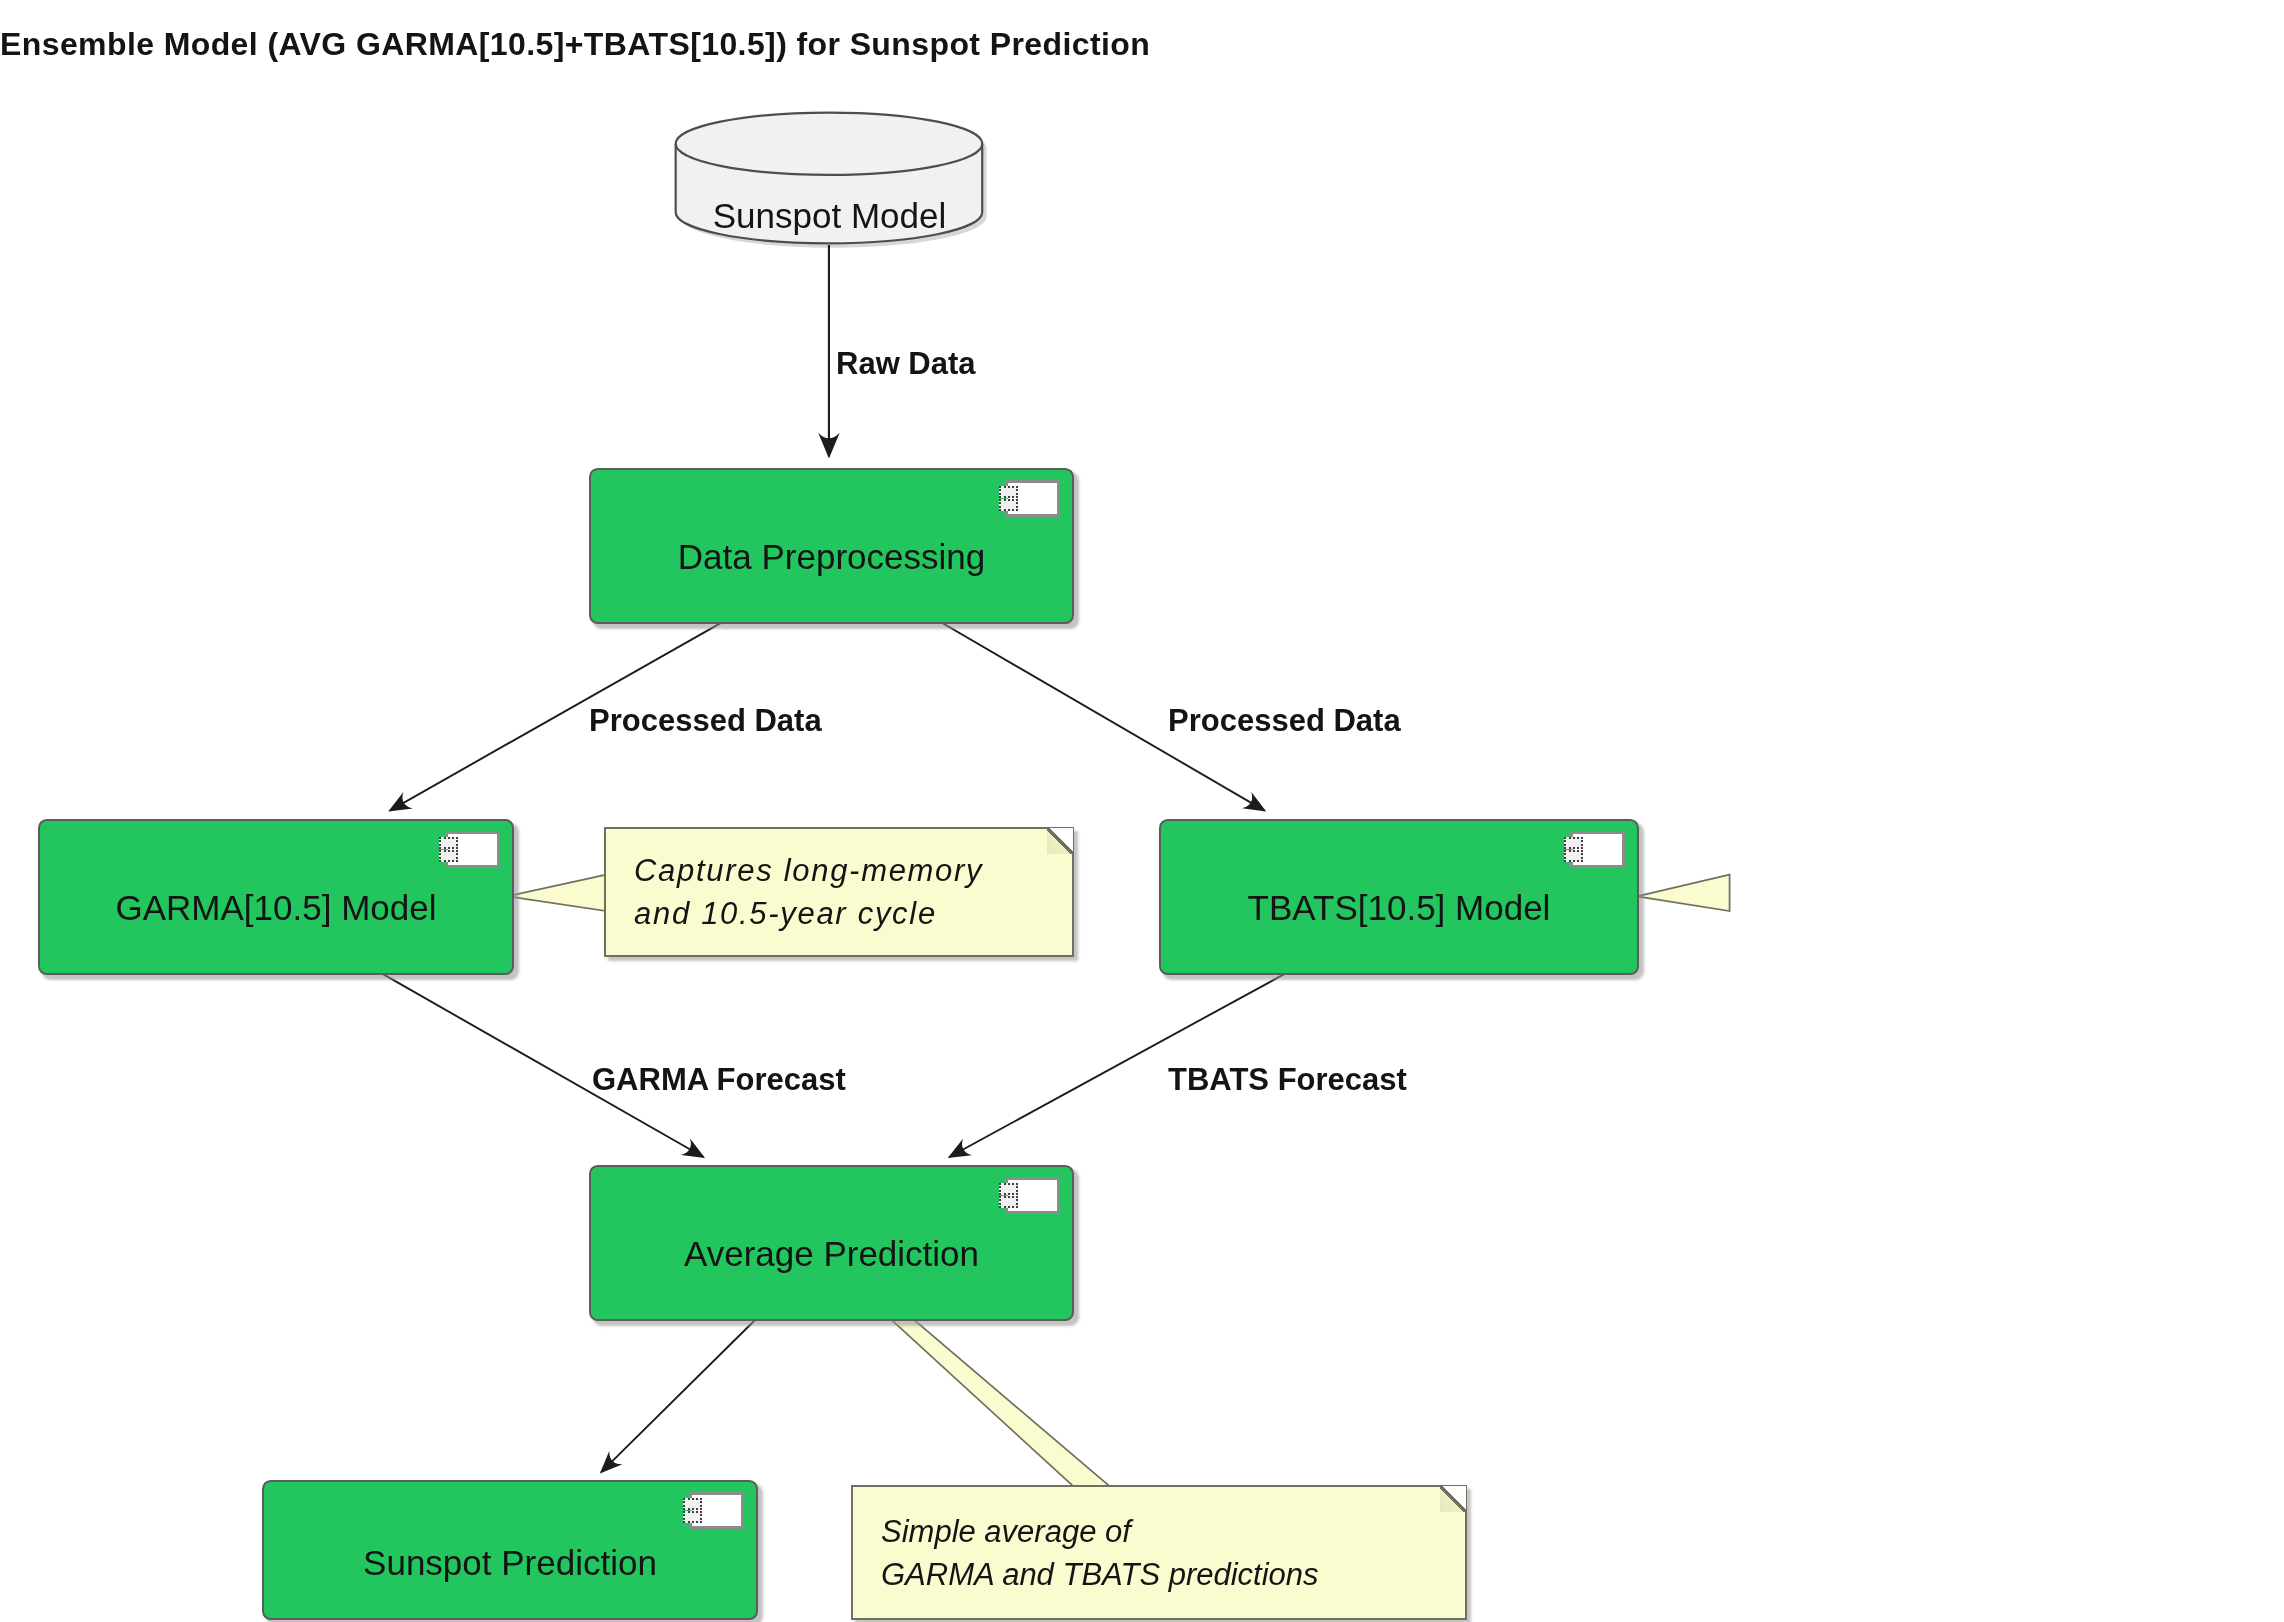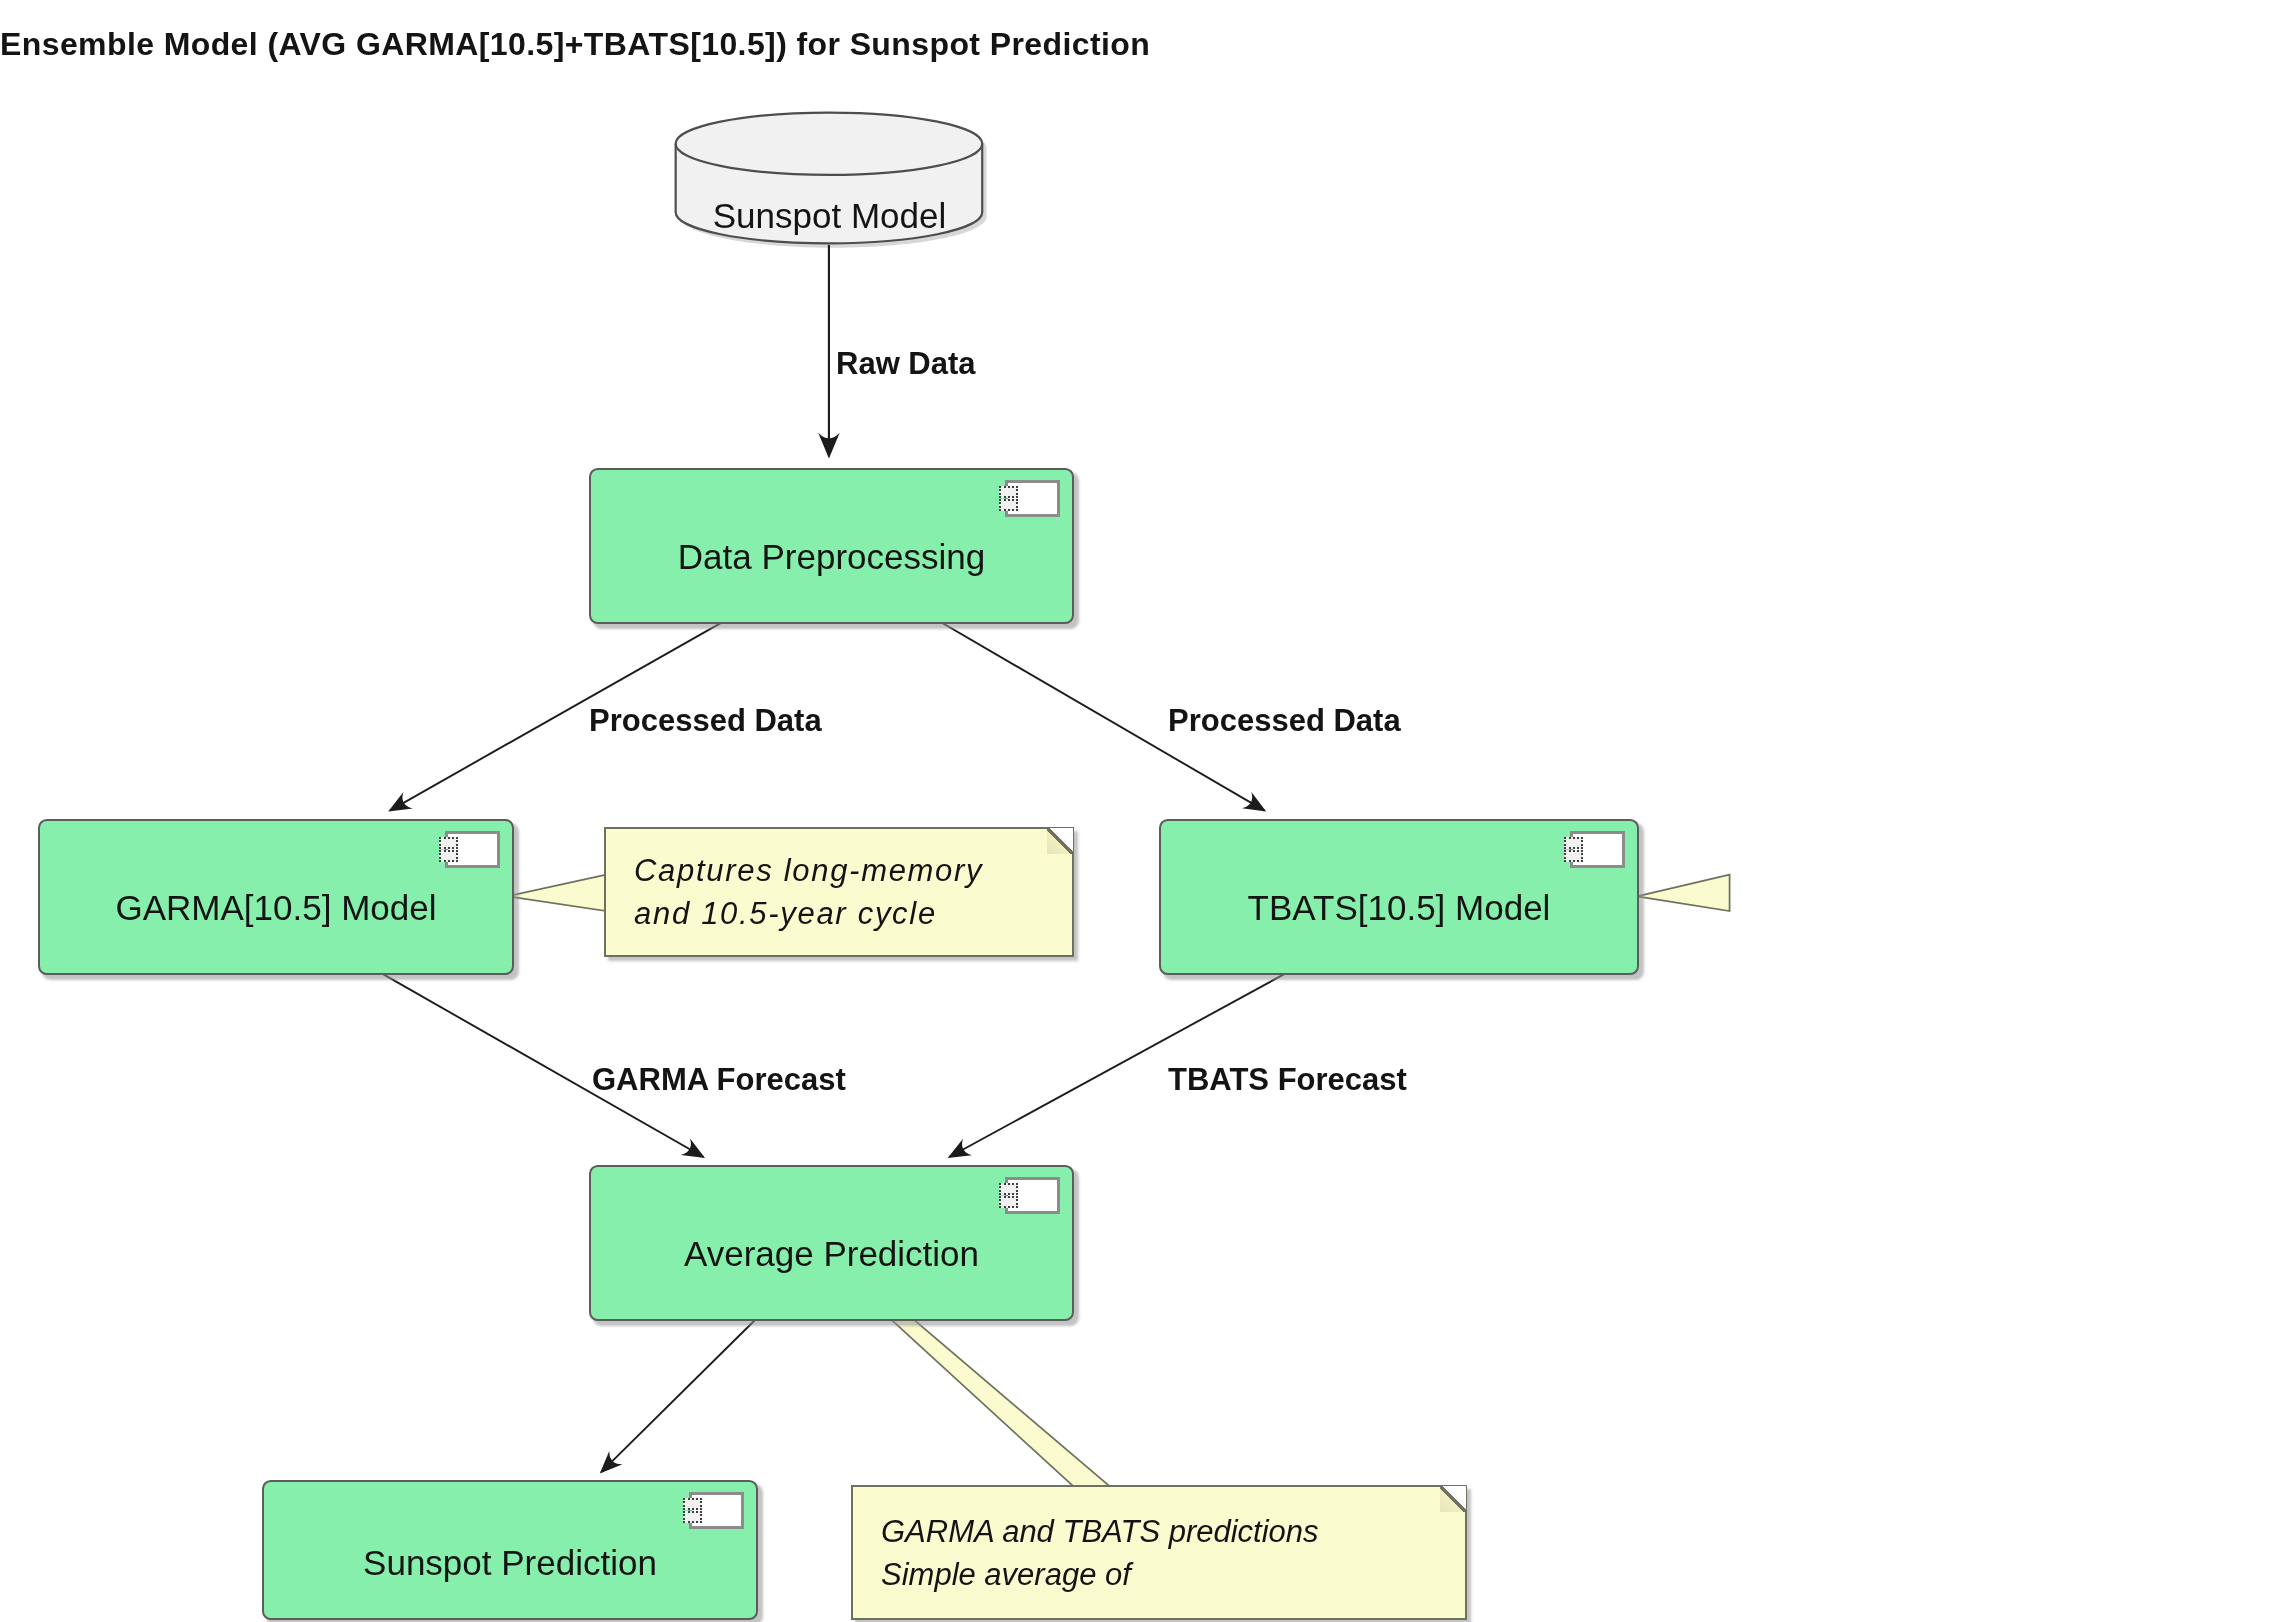--- a/index.html
+++ b/index.html
@@ -6,21 +6,21 @@
   .canvas{
     position:relative;width:2284px;height:1622px;overflow:hidden;
     font-family:"Liberation Sans",sans-serif;color:#141414;background:#ffffff;
   }
   .title{
     position:absolute;left:0;top:26px;width:2284px;text-align:left;
     font-size:32px;font-weight:700;letter-spacing:0.4px;
   }
   svg.overlay{position:absolute;left:0;top:0;width:2284px;height:1622px;}
   .component{
-    position:absolute;background:#86efac;border:2.2px solid #5c5c5c;border-radius:8.7px;
+    position:absolute;background:#22c55e;border:2.2px solid #5c5c5c;border-radius:8.7px;
     box-shadow:4.3px 4.3px 2.6px rgba(145,145,145,0.55);
     display:flex;align-items:center;justify-content:center;
   }
   .comp-label{font-size:35px;padding-top:22.5px;white-space:nowrap;}
   .comp-icon{
     position:absolute;top:10.4px;right:12px;width:49px;height:31px;
     background:#ffffff;border:3px solid #8c8c8c;
   }
   .comp-icon .tab{
     position:absolute;left:-8.7px;width:14.7px;height:7.8px;
@@ -119,22 +119,22 @@
 
   <div class="note spread" style="left:604px;top:827px;width:466px;height:126px;">
     <div class="note-fold"></div>
     <div class="note-line">Captures long-memory</div>
     <div class="note-line">and 10.5-year cycle</div>
   </div>
 
 
   <div class="note" style="left:851px;top:1485px;width:612px;height:131px;">
     <div class="note-fold"></div>
+    <div class="note-line">Simple average of</div>
     <div class="note-line">GARMA and TBATS predictions</div>
-    <div class="note-line">Simple average of</div>
   </div>
 
   <div class="edge-label" style="left:836px;top:346px;">Raw Data</div>
   <div class="edge-label" style="left:589px;top:703px;">Processed Data</div>
   <div class="edge-label" style="left:1168px;top:703px;">Processed Data</div>
   <div class="edge-label" style="left:592px;top:1062px;">GARMA Forecast</div>
   <div class="edge-label" style="left:1168px;top:1062px;">TBATS Forecast</div>
 
 </div>
 

